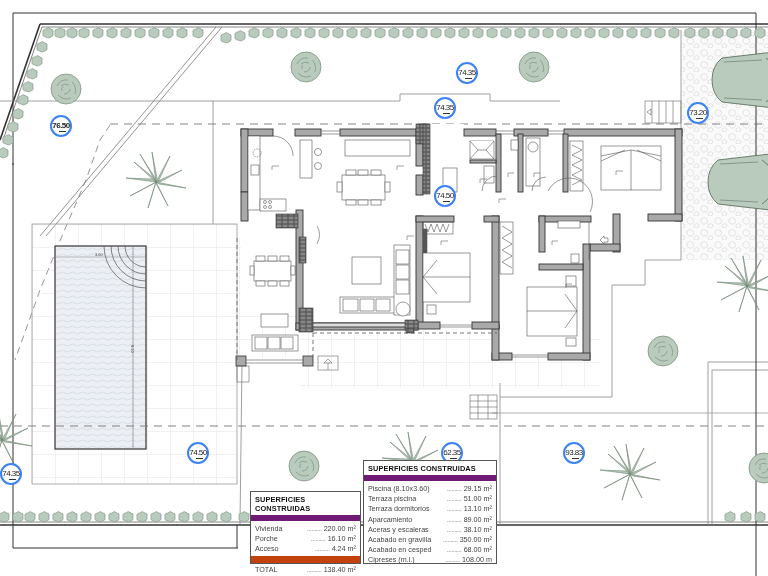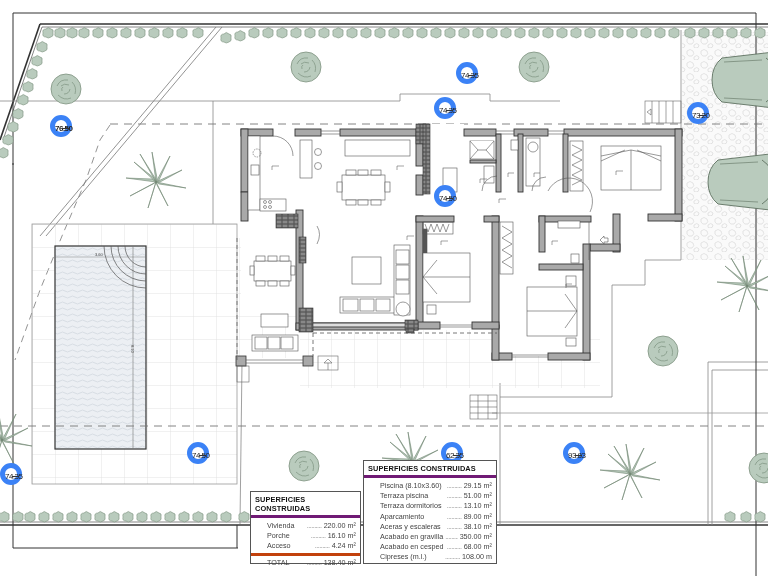--- a/index.html
+++ b/index.html
@@ -1,29 +1,29 @@
 <!DOCTYPE html>
 <html><head>
 <meta charset="utf-8">
 <style>
   html, body { margin: 0; padding: 0; background: #ffffff; }
   body { width: 768px; height: 576px; overflow: hidden; position: relative; font-family: "Liberation Sans", sans-serif; }
   #plan { position: absolute; left: 0; top: 0; width: 768px; height: 576px; }
-  .level-tag { position: absolute; width: 22px; height: 22px; border: 5px solid #3b82f6; border-radius: 50%; background: #fff;
+  .level-tag { position: absolute; width: 22px; height: 22px; border: 2px solid #3b82f6; border-radius: 50%; background: #fff;
     font-family: "Liberation Sans Narrow", "Liberation Sans", sans-serif; font-size: 8px; color: #222; text-align: center;
     line-height: 17px; letter-spacing: -0.5px; box-sizing: border-box; }
   .level-tag::after { content: ""; position: absolute; left: 7px; bottom: 3px; width: 7px; height: 0; border-top: 1px solid #333; }
   .table-box { position: absolute; background: #fff; border: 1px solid #555; font-size: 7.2px; color: #444; box-sizing: border-box; }
-  .table-box .th { font-weight: bold; font-size: 7.4px; color: #111; padding: 3px 4px 2px 4px; border-bottom: 3px solid #701a75; letter-spacing: 0.1px; }
+  .table-box .th { font-weight: bold; font-size: 7.4px; color: #111; padding: 3px 4px 2px 4px; border-bottom: 6px solid #701a75; letter-spacing: 0.1px; }
   .table-box .rows { padding: 3px 4px 1px 4px; }
   .table-box .row { display: flex; justify-content: space-between; height: 10.2px; line-height: 10.2px; white-space: nowrap; }
-  .table-box .row .lbl { flex: 0 0 auto; margin-left: 12px; }
+  .table-box .row .lbl { flex: 0 0 auto; }
   .table-box .row .dots { flex: 1 1 auto; overflow: hidden; color: #888; margin: 0 2px; letter-spacing: -0.5px; text-align: right; }
   .table-box .row .val { flex: 0 0 auto; }
-  .table-box .total { border-top: 3px solid #c2410c; padding: 2px 4px; }
+  .table-box .total { border-top: 7px solid #c2410c; padding: 2px 4px; }
 </style>
 </head>
 <body>
 
 <svg id="plan" viewBox="0 0 768 576" xmlns="http://www.w3.org/2000/svg">
   <defs>
     <pattern id="grid" width="23" height="23" patternUnits="userSpaceOnUse" x="32" y="224">
       <path d="M23 0 L0 0 0 23" fill="none" stroke="#dcdcdc" stroke-width="0.8"></path>
     </pattern>
     <pattern id="water" width="10" height="6" patternUnits="userSpaceOnUse">

